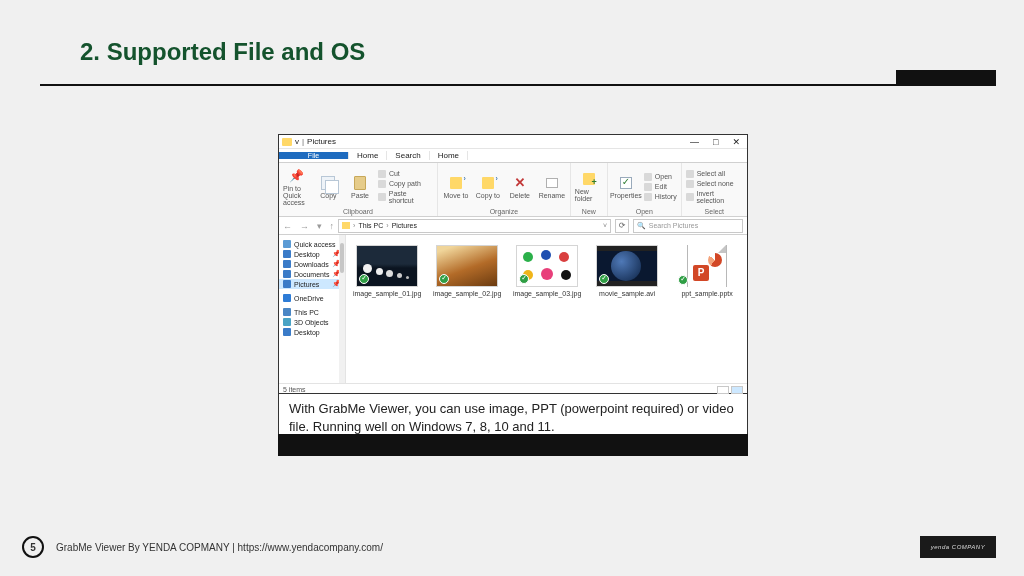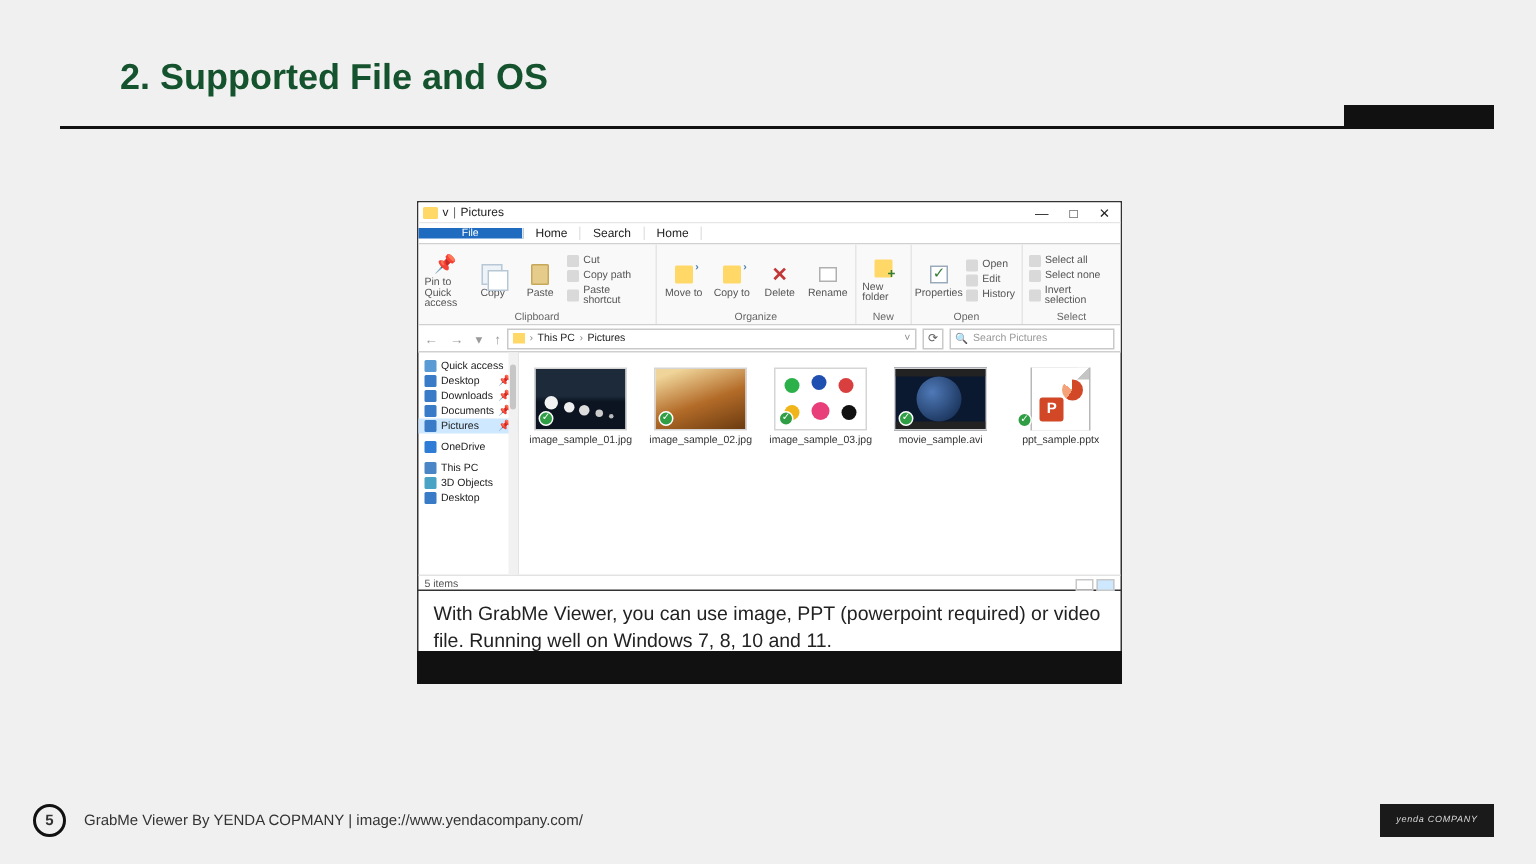--- a/index.html
+++ b/index.html
@@ -375,15 +375,15 @@
       <div class="vt sel"></div>
     </div>
   </div>
 </div>
 
 <div class="caption">With GrabMe Viewer, you can use image, PPT (powerpoint required) or video file. Running well on Windows 7, 8, 10 and 11.</div>
 <div class="blackbar"></div>
 
 <div class="footer">
   <div class="pagecircle">5</div>
-  <span>GrabMe Viewer By YENDA COPMANY | image://www.yendacompany.com/</span>
+  <span>GrabMe Viewer By YENDA COPMANY | https://www.yendacompany.com/</span>
 </div>
 <div class="logo"><span>yenda</span>&nbsp;COMPANY</div>
 
 </body></html>

